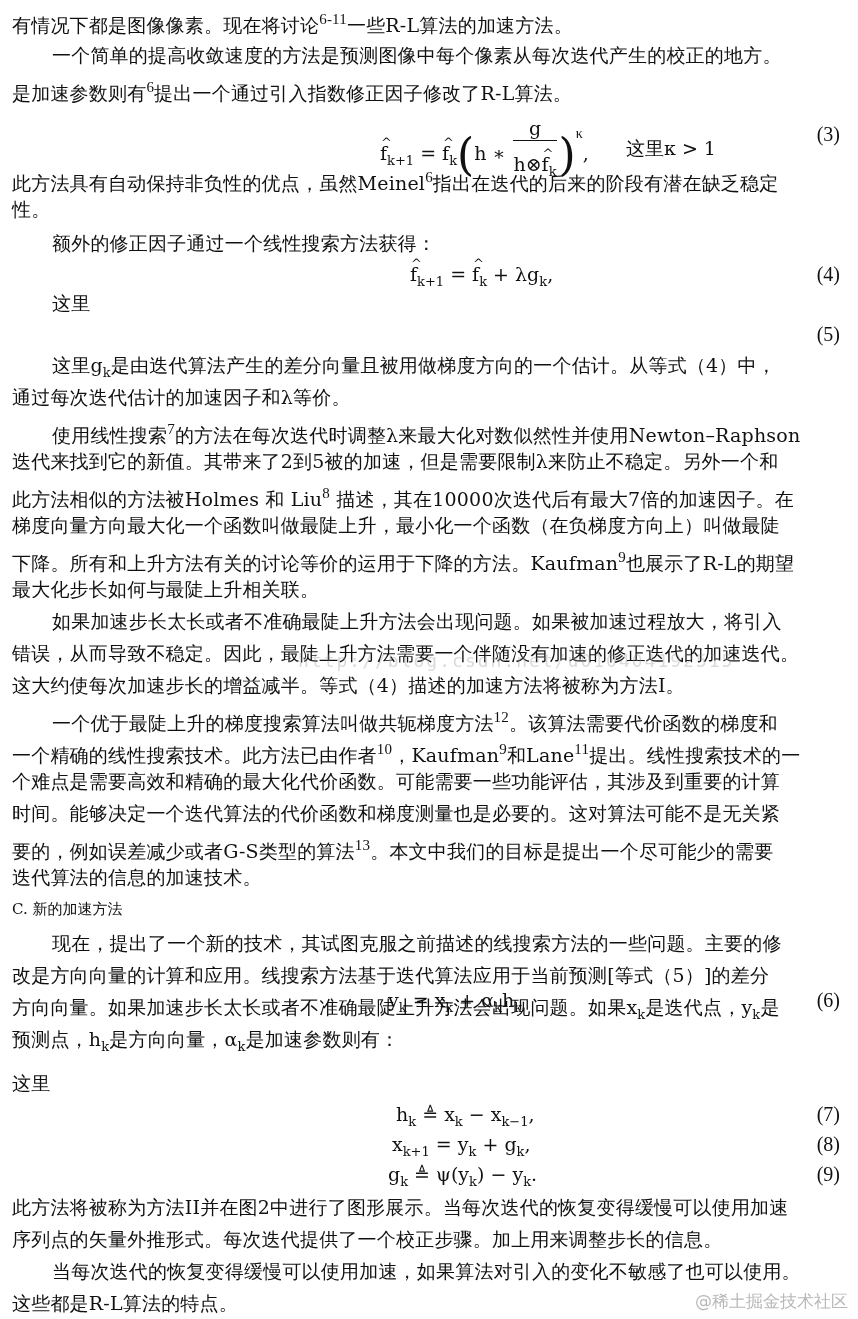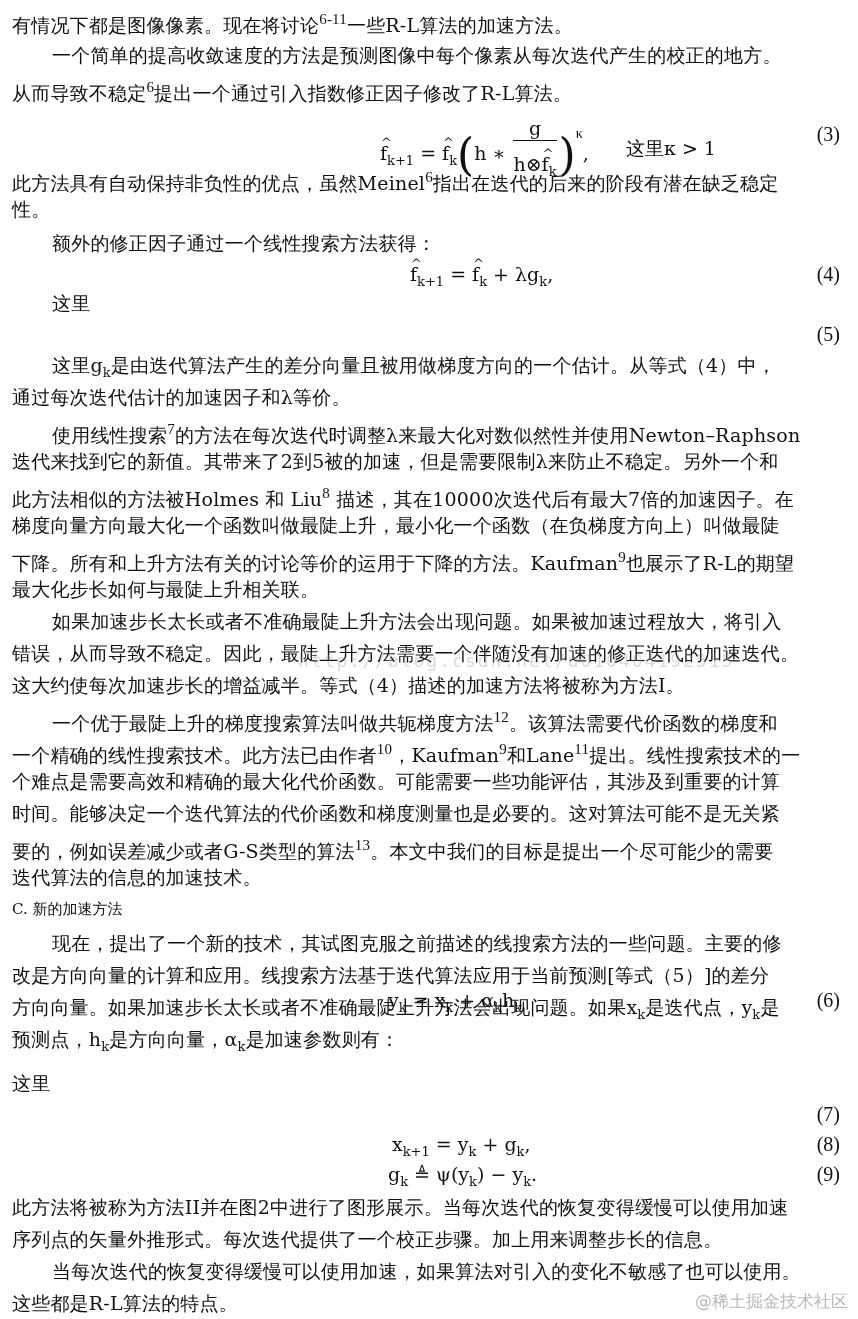--- a/index.html
+++ b/index.html
@@ -45,21 +45,21 @@
 <div class="page">
 
   <div class="line" style="top:4px">
     <span>有情况下都是图像像素。现在将讨论</span><span class="sup">6-11</span><span>一些R-L算法的加速方法。</span>
   </div>
 
   <div class="line indent" style="top:40px">
     <span>一个简单的提高收敛速度的方法是预测图像中每个像素从每次迭代产生的校正的地方。</span>
   </div>
   <div class="line" style="top:72px">
-    <span>从而导致不稳定</span><span class="sup">6</span><span>提出一个通过引入指数修正因子修改了R-L算法。</span>
+    <span>是加速参数则有</span><span class="sup">6</span><span>提出一个通过引入指数修正因子修改了R-L算法。</span>
   </div>
 
   <div class="eq" style="top:112px;height:50px">
     <span class="body" style="left:368px;top:6px">
       <span class="hat">f</span><span class="sub">k+1</span><span> = </span><span class="hat">f</span><span class="sub">k</span><span class="bigparen">(</span><span>h ∗ </span><span class="frac" style="margin-top:-10px"><span class="n">g</span><span class="d"><span>h⊗</span><span class="hat">f</span><span class="sub">k</span></span></span><span class="bigparen">)</span><span class="sup" style="font-size:14px;vertical-align:22px">κ</span><span>,</span>
     </span>
     <span class="body" style="left:614px;top:20px">这里κ &gt; 1</span>
     <span class="num" style="top:6px">(3)</span>
   </div>
 
@@ -160,20 +160,21 @@
   <div class="eq" style="top:984px">
     <span class="body" style="left:376px"><span>y</span><span class="sub">k</span><span> = x</span><span class="sub">k</span><span> + α</span><span class="sub">k</span><span>h</span><span class="sub">k</span></span>
     <span class="num">(6)</span>
   </div>
 
   <div class="line" style="top:1068px">
     <span>这里</span>
   </div>
 
   <div class="eq" style="top:1098px">
+    <span class="body" style="left:384px"><span>h</span><span class="sub">k</span><span> ≜ x</span><span class="sub">k</span><span> − x</span><span class="sub">k−1</span><span>,</span></span>
     <span class="num">(7)</span>
   </div>
 
   <div class="eq" style="top:1128px">
     <span class="body" style="left:380px"><span>x</span><span class="sub">k+1</span><span> = y</span><span class="sub">k</span><span> + g</span><span class="sub">k</span><span>,</span></span>
     <span class="num">(8)</span>
   </div>
 
   <div class="eq" style="top:1158px">
     <span class="body" style="left:376px"><span>g</span><span class="sub">k</span><span> ≜ ψ(y</span><span class="sub">k</span><span>) − y</span><span class="sub">k</span><span>.</span></span>

